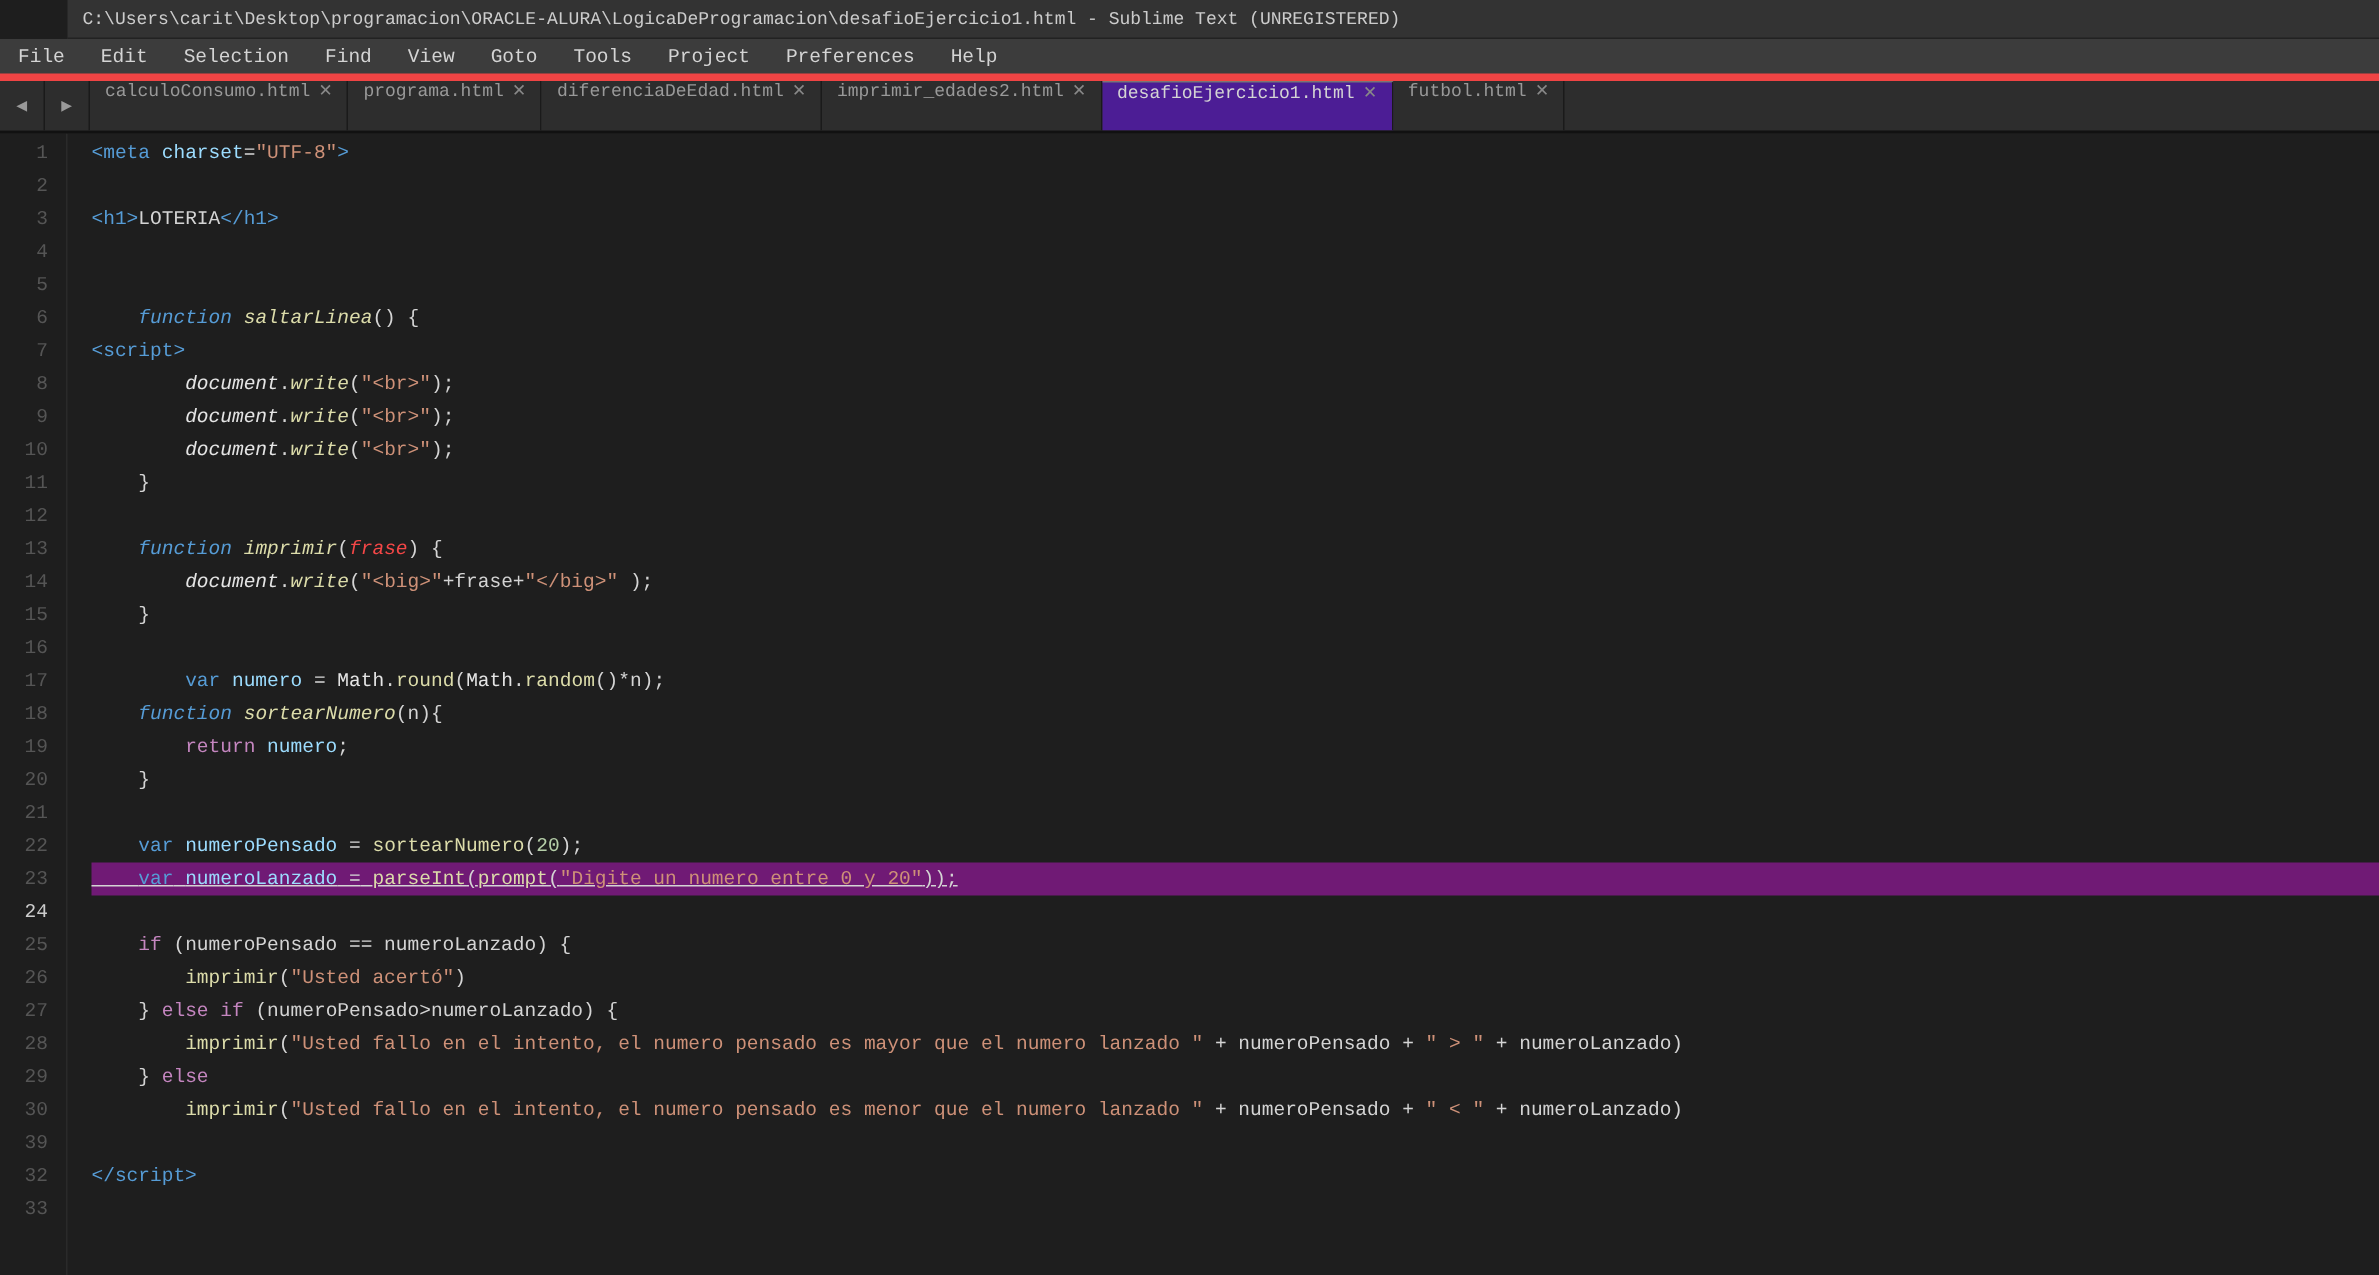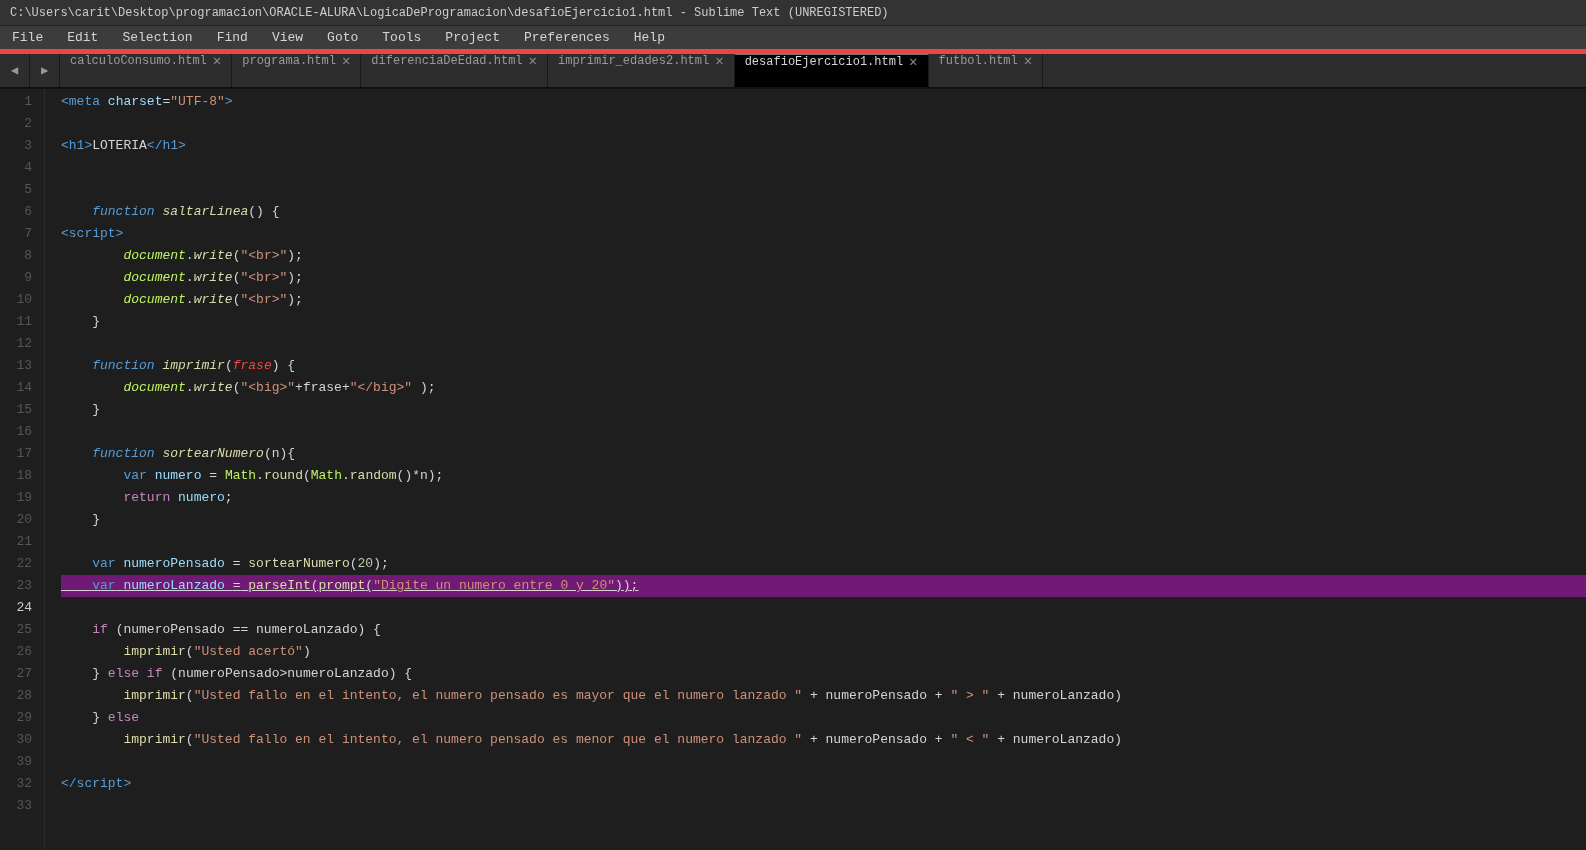--- a/index.html
+++ b/index.html
@@ -17,20 +17,21 @@
     #title-bar {
       background: #333;
       color: #ccc;
       font-size: 12px;
       padding: 4px 10px;
       height: 26px;
       display: flex;
       align-items: center;
       border-bottom: 1px solid #222;
       user-select: none;
+      margin-left: 45px;
     }
 
     
     #menu-bar {
       background: #3c3c3c;
       height: 28px;
       display: flex;
       align-items: center;
       border-bottom: 5px solid #ef4444;
       user-select: none;
@@ -70,21 +71,21 @@
       font-size: 12px;
       color: #999;
       background: #2d2d2d;
       border-right: 1px solid #1a1a1a;
       cursor: pointer;
       white-space: nowrap;
       gap: 6px;
       min-width: 0;
     }
     .tab.active {
-      background: #000000;
+      background: #4c1d95;
       color: #d4d4d4;
       border-top: 1px solid #777;
     }
     .tab-close {
       font-size: 14px;
       color: #888;
       cursor: pointer;
       line-height: 1;
     }
 
@@ -136,21 +137,21 @@
     }
 
     
     .tag { color: #569cd6; }
     .attr-name { color: #9cdcfe; }
     .attr-val { color: #ce9178; }
     .keyword { color: #c586c0; }
     .kw-blue { color: #569cd6; }
     .func-name { color: #dcdcaa; }
     .func-call { color: #dcdcaa; }
-    .obj { color: #bef264; }
+    .obj { color: #e5e5e5; }
     .string { color: #ce9178; }
     .param { color: #f44747; }
     .number { color: #b5cea8; }
     .plain { color: #d4d4d4; }
     .var-kw { color: #569cd6; }
     .var-name { color: #9cdcfe; }
     .operator { color: #d4d4d4; }
     .italic { font-style: italic; }
   </style>
 </head>
@@ -268,24 +269,24 @@
 
     <span class="code-line">    <span class="kw-blue italic">function</span> <span class="func-name italic">imprimir</span><span class="plain">(</span><span class="param italic">frase</span><span class="plain">) {</span></span>
 
     <span class="code-line">        <span class="obj italic">document</span><span class="plain">.</span><span class="func-call italic">write</span><span class="plain">(</span><span class="string">"&lt;big&gt;"</span><span class="plain">+frase+</span><span class="string">"&lt;/big&gt;"</span><span class="plain"> );</span></span>
 
 
     <span class="code-line">    <span class="plain">}</span></span>
 
     <span class="code-line"> </span>
 
+    <span class="code-line">        <span class="var-kw">var</span> <span class="var-name">numero</span> <span class="operator">=</span> <span class="obj">Math</span><span class="plain">.</span><span class="func-call">round</span><span class="plain">(</span><span class="obj">Math</span><span class="plain">.</span><span class="func-call">random</span><span class="plain">()*n);</span></span>
+
     <span class="code-line">    <span class="kw-blue italic">function</span> <span class="func-name italic">sortearNumero</span><span class="plain">(n){</span></span>
 
-    <span class="code-line">        <span class="var-kw">var</span> <span class="var-name">numero</span> <span class="operator">=</span> <span class="obj">Math</span><span class="plain">.</span><span class="func-call">round</span><span class="plain">(</span><span class="obj">Math</span><span class="plain">.</span><span class="func-call">random</span><span class="plain">()*n);</span></span>
-
     <span class="code-line">        <span class="keyword">return</span> <span class="var-name">numero</span><span class="plain">;</span></span>
 
     <span class="code-line">    <span class="plain">}</span></span>
 
     <span class="code-line"> </span>
 
     <span class="code-line">    <span class="var-kw">var</span> <span class="var-name">numeroPensado</span> <span class="operator">=</span> <span class="func-call">sortearNumero</span><span class="plain">(</span><span class="number">20</span><span class="plain">);</span></span>
 
     <span class="code-line highlighted">    <span class="var-kw">var</span> <span class="var-name">numeroLanzado</span> <span class="operator">=</span> <span class="func-call">parseInt</span><span class="plain">(</span><span class="func-call">prompt</span><span class="plain">(</span><span class="string">"Digite un numero entre 0 y 20"</span><span class="plain">));</span></span>
 

